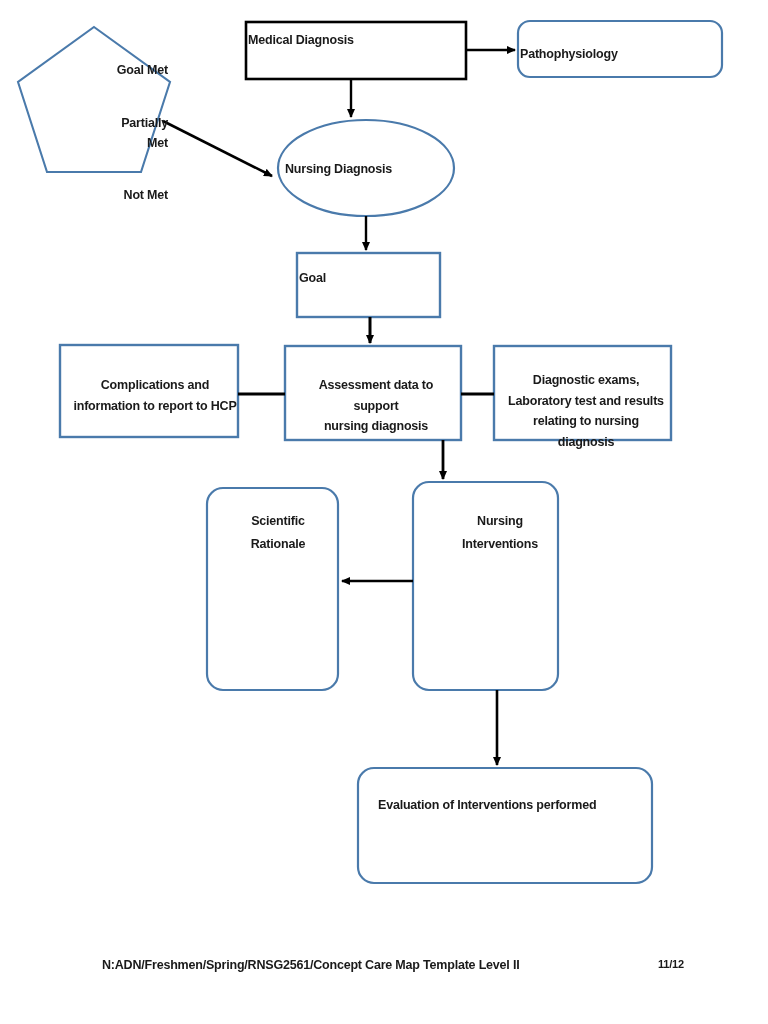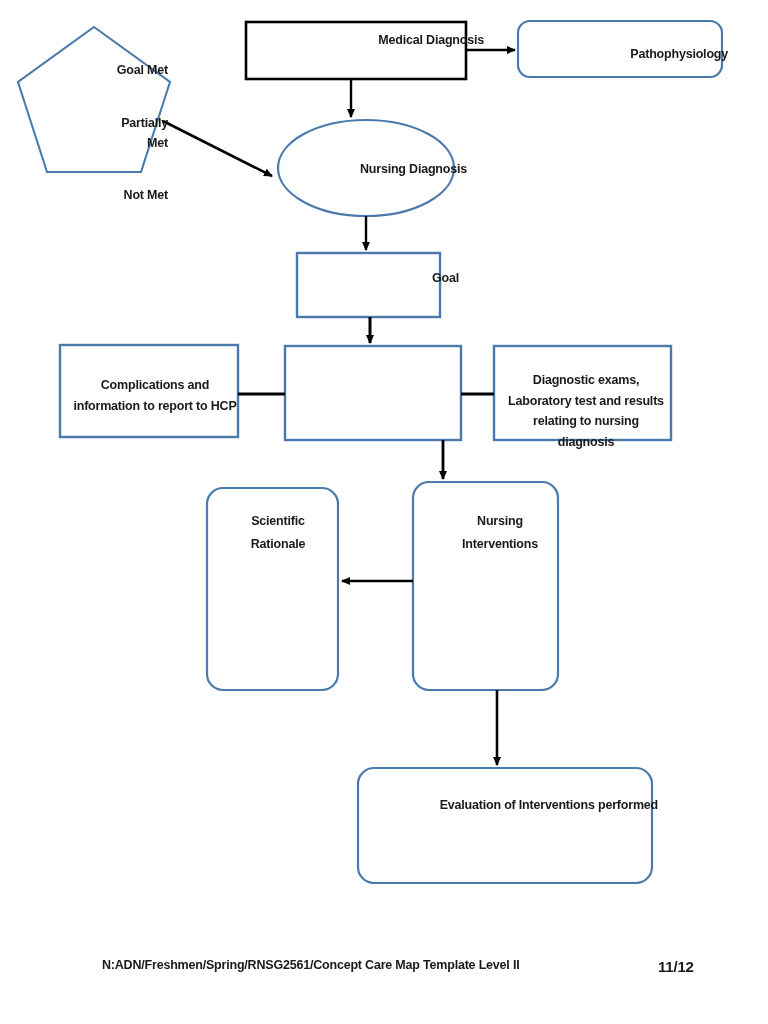--- a/index.html
+++ b/index.html
@@ -28,21 +28,21 @@
     position: absolute;
     font-family: "Liberation Sans", "DejaVu Sans", sans-serif;
     font-size: 12.5px;
     font-weight: 700;
     color: #1a1a1a;
     line-height: 1.55;
     letter-spacing: -0.2px;
     white-space: pre-line;
     pointer-events: none;
   }
-  .node-label.centered { text-align: right; margin-left: 20px; }
+  .node-label.centered { text-align: left; }
   .node-label.left     { text-align: center; }
 
   
   #pentagon-text {
     left: 58px; top: 42px; width: 110px;
     text-align: right;
   }
   #pentagon-text .line { margin-bottom: 14px; }
   #pentagon-text .line:last-child { margin-bottom: 0; padding-left: 8px; }
 
@@ -73,21 +73,21 @@
     font-weight: 700;
     letter-spacing: -0.2px;
     font-family: "Liberation Sans", "DejaVu Sans", sans-serif;
     color: #1a1a1a;
     white-space: nowrap;
   }
   #footer-page {
     position: absolute;
     left: 642px;
     top: 0;
-    font-size: 15px;
+    font-size: 11px;
     font-weight: 700;
     letter-spacing: -0.2px;
     font-family: "Liberation Sans", "DejaVu Sans", sans-serif;
     color: #1a1a1a;
     white-space: nowrap;
   }
 </style>
 </head>
 <body>
 
@@ -154,20 +154,22 @@
 
   <div class="node-label centered" id="pathophysiology-label">Pathophysiology</div>
 
   <div class="node-label centered" id="nursing-diagnosis-label">Nursing Diagnosis</div>
 
   <div class="node-label centered" id="goal-label">Goal</div>
 
   <div class="node-label left" id="complications-label">Complications and
 information to report to HCP</div>
 
+  <div class="node-label left" id="assessment-label">Assessment data to support
+nursing diagnosis</div>
 
   <div class="node-label left" id="scientific-rationale-label">Scientific
 Rationale</div>
 
   <div class="node-label left" id="diagnostic-label">Diagnostic exams,
  Laboratory test and results
 relating to nursing diagnosis</div>
 
   <div class="node-label left" id="nursing-interventions-label">Nursing
 Interventions</div>

